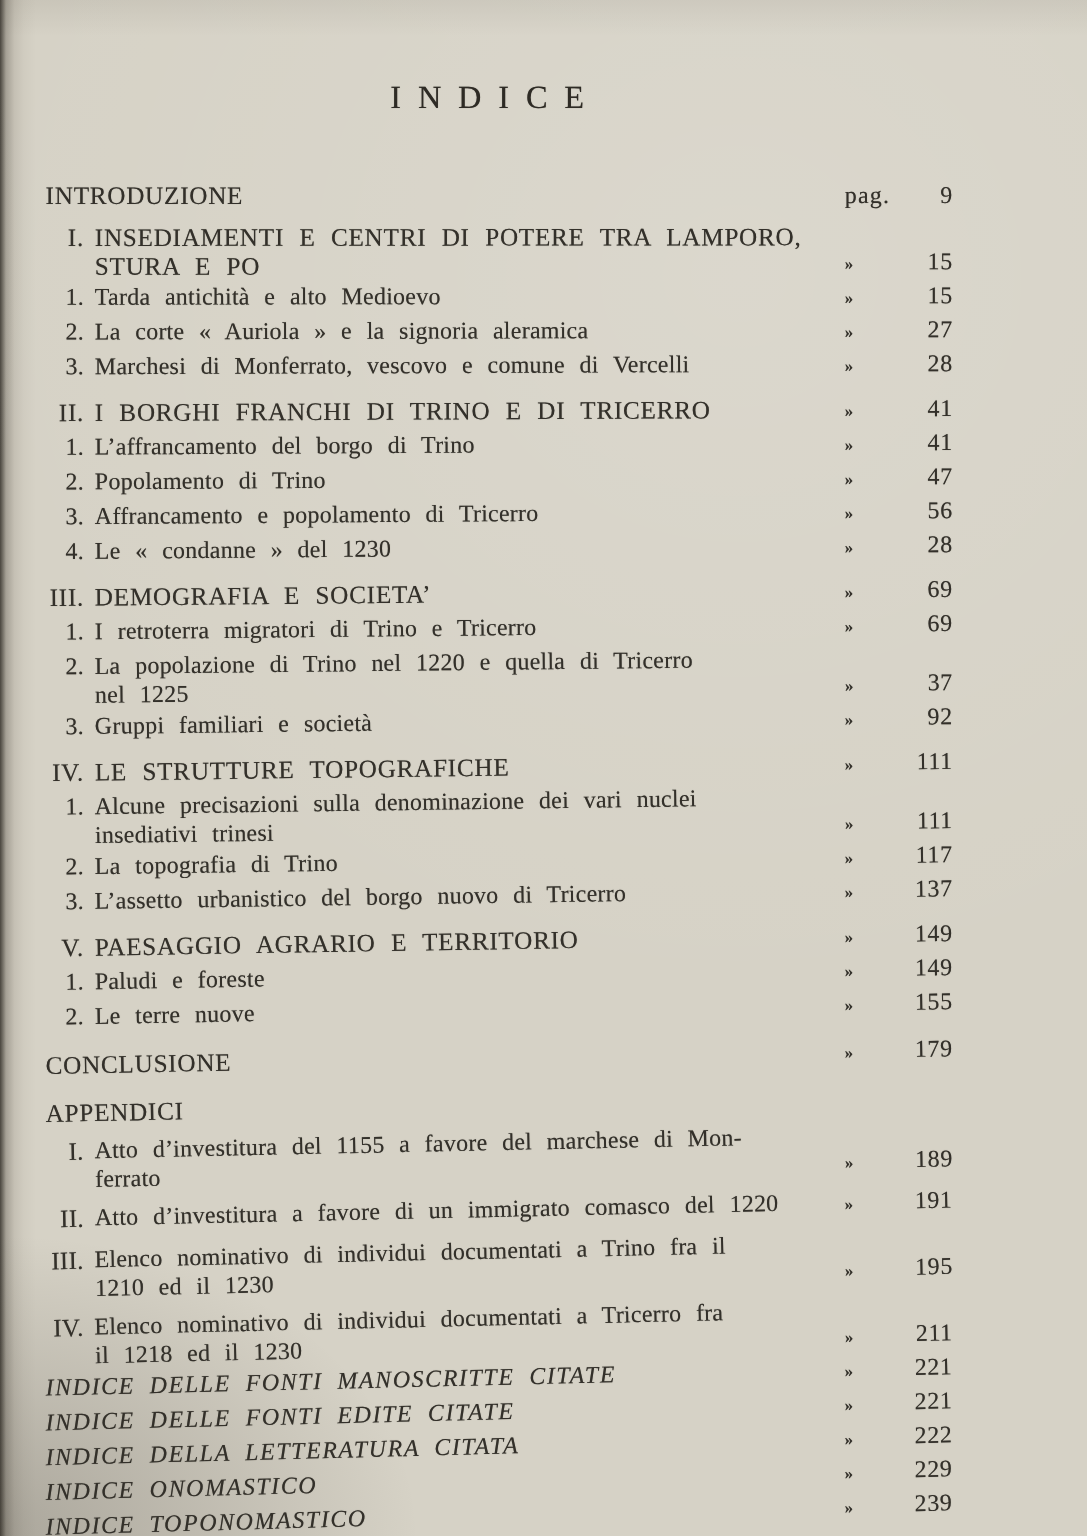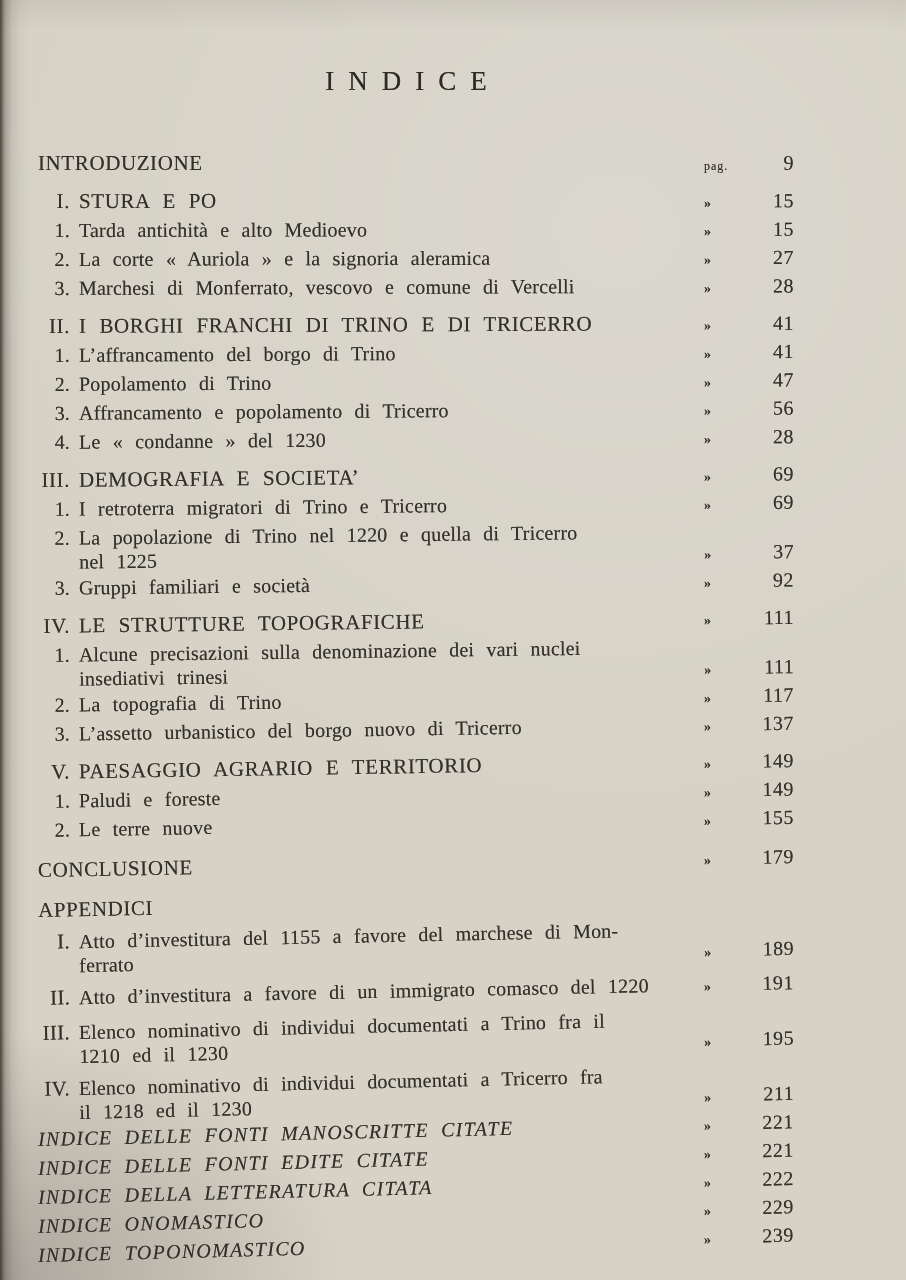--- a/index.html
+++ b/index.html
@@ -91,21 +91,21 @@
     line-height: 24px;
     font-style: normal;
     letter-spacing: 0.5px;
   }
   .marker {
     font-weight: bold;
     font-size: 14px;
   }
   .kind-intro .marker {
     font-weight: normal;
-    font-size: 12px;
+    font-size: 20px;
     letter-spacing: 1px;
   }
   .num {
     flex: 1 1 auto;
     text-align: right;
     font-size: 20px;
   }
   .gutter-shadow {
     position: absolute;
     left: 0; top: 0; bottom: 0;
@@ -127,20 +127,21 @@
 
     </span>
     <span class="c-page">
       <span class="marker">pag.</span>
       <span class="num">9</span>
     </span>
   </div>
       <div class="row kind-chapter" style="transform: rotate(-0.05deg);">
     <span class="c-lead">I.</span>
     <span class="c-text">
+      <span class="l l1">INSEDIAMENTI E CENTRI DI POTERE TRA LAMPORO,</span>
       <span class="l l2">STURA E PO</span>
     </span>
     <span class="c-page">
       <span class="marker">»</span>
       <span class="num">15</span>
     </span>
   </div>
       <div class="row kind-item" style="transform: rotate(-0.1deg);">
     <span class="c-lead">1.</span>
     <span class="c-text">

